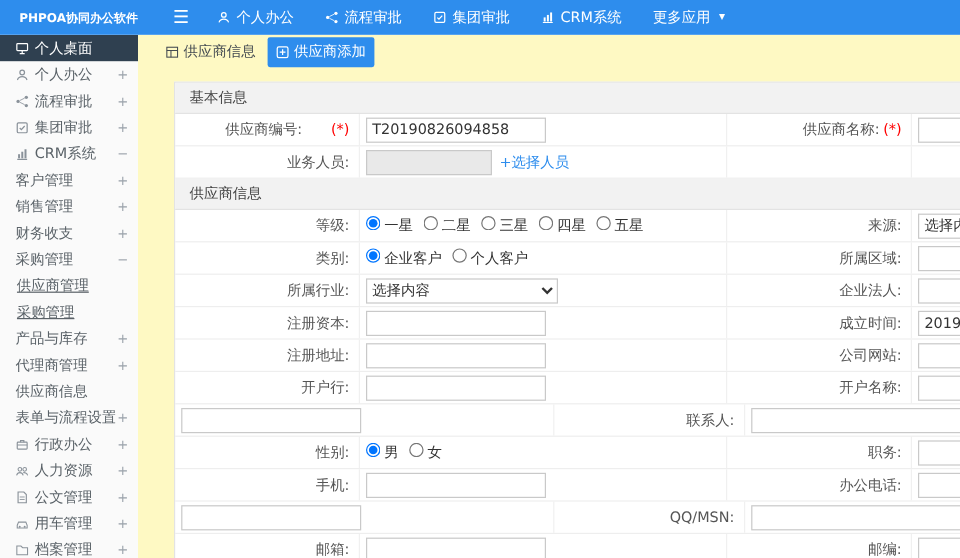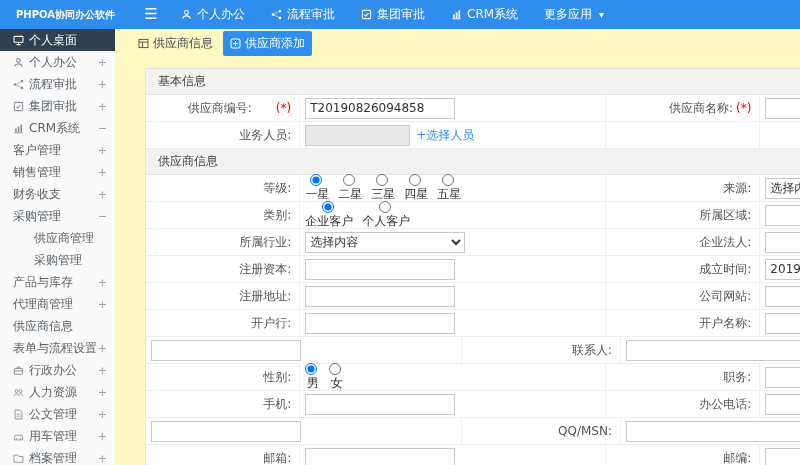--- a/index.html
+++ b/index.html
@@ -19,21 +19,21 @@
   
   .sidebar{position:absolute;top:29px;left:0;width:115px;height:436px;background:#fafafa;
            border-right:1px solid #e6e6e6;overflow:hidden;}
   .side-item{display:flex;align-items:center;height:22px;padding:0 8px 0 13px;color:#5a6268;cursor:pointer;}
   .side-item .icon{margin-right:5px;display:inline-flex;color:#8a929a;}
   .side-item .lbl{flex:1;white-space:nowrap;overflow:hidden;}
   .side-item .exp{color:#9aa2aa;margin-left:2px;font-size:11px;}
   .side-item.active{background:#2f4050;color:#fff;}
   .side-item.active .icon{color:#fff;}
   .lv1{padding-left:13px;}
-  .lv2{padding-left:34px;}
+  .lv2{padding-left:14px;text-decoration:underline;}
 
   
   .main{position:absolute;top:29px;left:115px;width:685px;height:436px;background:#fef9c3;overflow:hidden;}
   .tabbar{height:29px;display:flex;align-items:center;padding-left:16px;gap:3px;}
   .tab{display:flex;align-items:center;gap:4px;padding:4px 7px;color:#454c52;cursor:pointer;border-radius:2px;}
   .tab .icon{display:inline-flex;color:#454c52;}
   .tab.active{background:#2e8ded;color:#fff;justify-content:space-between;}
   .tab.active .icon{color:#fff;}
   .content{padding:10px 0 0 30px;}
 
@@ -46,21 +46,21 @@
   .fcell.lab{justify-content:flex-end;padding-right:8px;color:#555;border-right:1px solid #f0f0f0;}
   .c0{width:150px;gap:21px;}
   .c1{width:310px;padding-left:5px;border-right:1px solid #f0f0f0;}
   .c2{width:150px;}
   .c3{width:290px;padding-left:5px;}
   .req{color:#ff0000;margin-left:3px;}
   .txt{height:19px;border:1px solid #c9c9c9;padding:0 4px;font-size:12px;font-family:inherit;color:#333;background:#fff;}
   .txt.ro{background:#e9e9e9;}
   .sel{height:21px;border:1px solid #c9c9c9;font-size:12px;font-family:inherit;background:#fff;color:#333;}
   .flink{color:#2e8ded;margin-left:6px;cursor:pointer;text-decoration:none;}
-  .rl{display:inline-flex;align-items:center;margin-right:9px;cursor:pointer;flex-direction:column;}
+  .rl{display:inline-flex;align-items:flex-start;margin-right:9px;cursor:pointer;}
   .rl input{margin:0 3px 0 0;width:12px;height:12px;}
   .icon svg{display:block;}
 </style>
 </head>
 <body>
 
 <header class="topbar">
   <div class="logo">PHPOA协同办公软件</div>
   <div class="burger">☰</div>
   <nav class="topnav" id="topnav">

